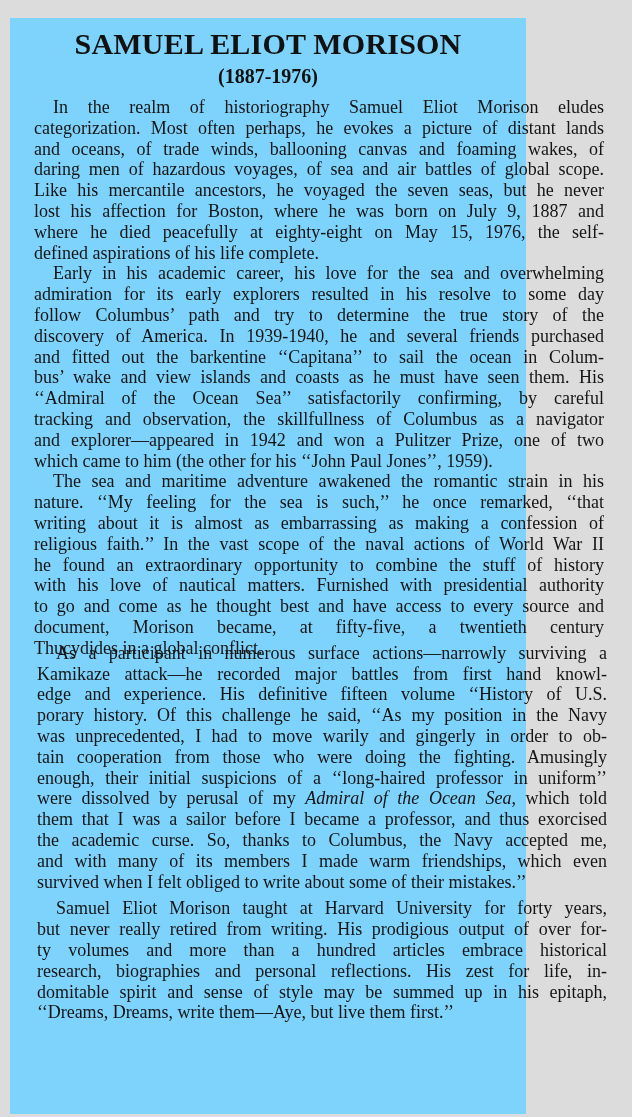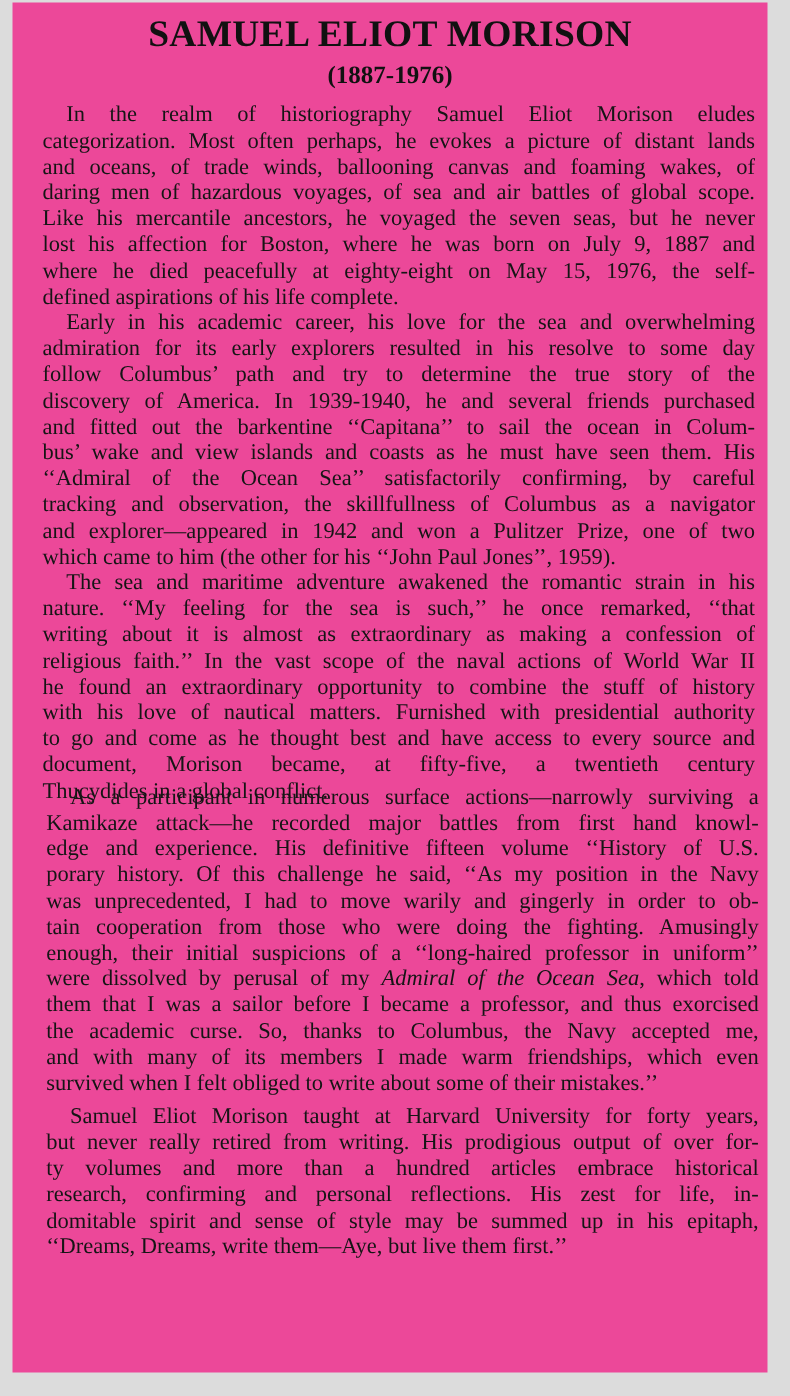--- a/index.html
+++ b/index.html
@@ -4,23 +4,23 @@
 <style>
   html, body { margin: 0; padding: 0; }
   body {
     width: 632px; height: 1117px;
     background: #dcdcdc;
     position: relative;
     overflow: hidden;
   }
   .paper {
     position: absolute;
-    left: 10px; top: 2px;
-    width: 604px; height: 1096px;
-    background: #ec4899;
+    left: 10px; top: 18px;
+    width: 516px; height: 1096px;
+    background: #7dd3fc;
   }
   .title {
     position: absolute;
     left: 0; right: 0; top: 8px;
     text-align: center;
     font-family: "Liberation Serif", "DejaVu Serif", serif;
     font-weight: bold;
     font-size: 30px;
     line-height: 36px;
     color: #111;
@@ -87,21 +87,21 @@
       <span class="line">bus’ wake and view islands and coasts as he must have seen them. His</span>
       <span class="line">‘‘Admiral of the Ocean Sea’’ satisfactorily confirming, by careful</span>
       <span class="line">tracking and observation, the skillfullness of Columbus as a navigator</span>
       <span class="line">and explorer—appeared in 1942 and won a Pulitzer Prize, one of two</span>
       <span class="line last">which came to him (the other for his ‘‘John Paul Jones’’, 1959).</span>
     </div>
 
     <div>
       <span class="line indent">The sea and maritime adventure awakened the romantic strain in his</span>
       <span class="line">nature. ‘‘My feeling for the sea is such,’’ he once remarked, ‘‘that</span>
-      <span class="line">writing about it is almost as extraordinary as making a confession of</span>
+      <span class="line">writing about it is almost as embarrassing as making a confession of</span>
       <span class="line">religious faith.’’ In the vast scope of the naval actions of World War II</span>
       <span class="line">he found an extraordinary opportunity to combine the stuff of history</span>
       <span class="line">with his love of nautical matters. Furnished with presidential authority</span>
       <span class="line">to go and come as he thought best and have access to every source and</span>
       <span class="line">document, Morison became, at fifty-five, a twentieth century</span>
       <span class="line last">Thucydides in a global conflict.</span>
     </div>
   </div>
 
   <div class="body shift" style="top: 624.8px;">
@@ -120,18 +120,18 @@
       <span class="line">and with many of its members I made warm friendships, which even</span>
       <span class="line last">survived when I felt obliged to write about some of their mistakes.’’</span>
     </div>
     <div class="gap"></div>
 
 
     <div>
       <span class="line indent">Samuel Eliot Morison taught at Harvard University for forty years,</span>
       <span class="line">but never really retired from writing. His prodigious output of over for-</span>
       <span class="line">ty volumes and more than a hundred articles embrace historical</span>
-      <span class="line">research, confirming and personal reflections. His zest for life, in-</span>
+      <span class="line">research, biographies and personal reflections. His zest for life, in-</span>
       <span class="line">domitable spirit and sense of style may be summed up in his epitaph,</span>
       <span class="line last">‘‘Dreams, Dreams, write them—Aye, but live them first.’’</span>
     </div>
   </div>
 </div>
 
 </body></html>

